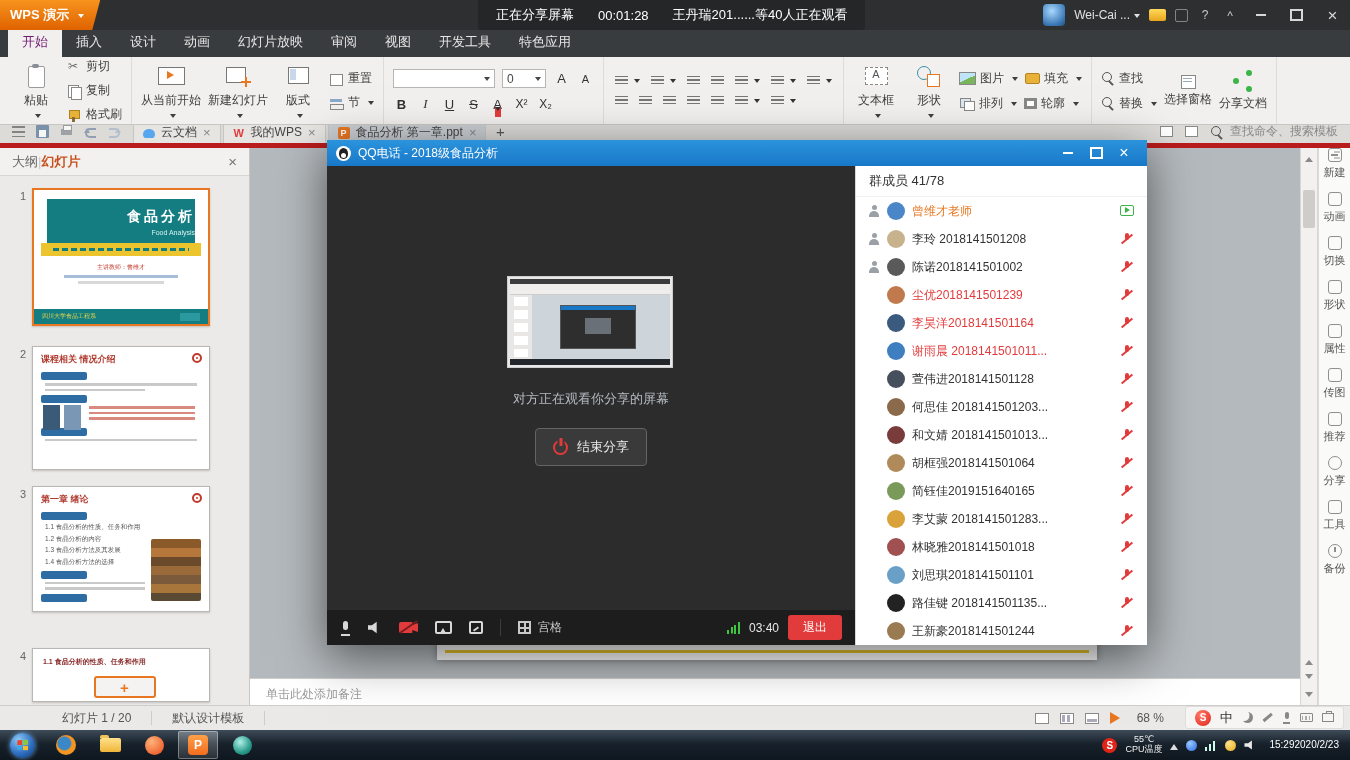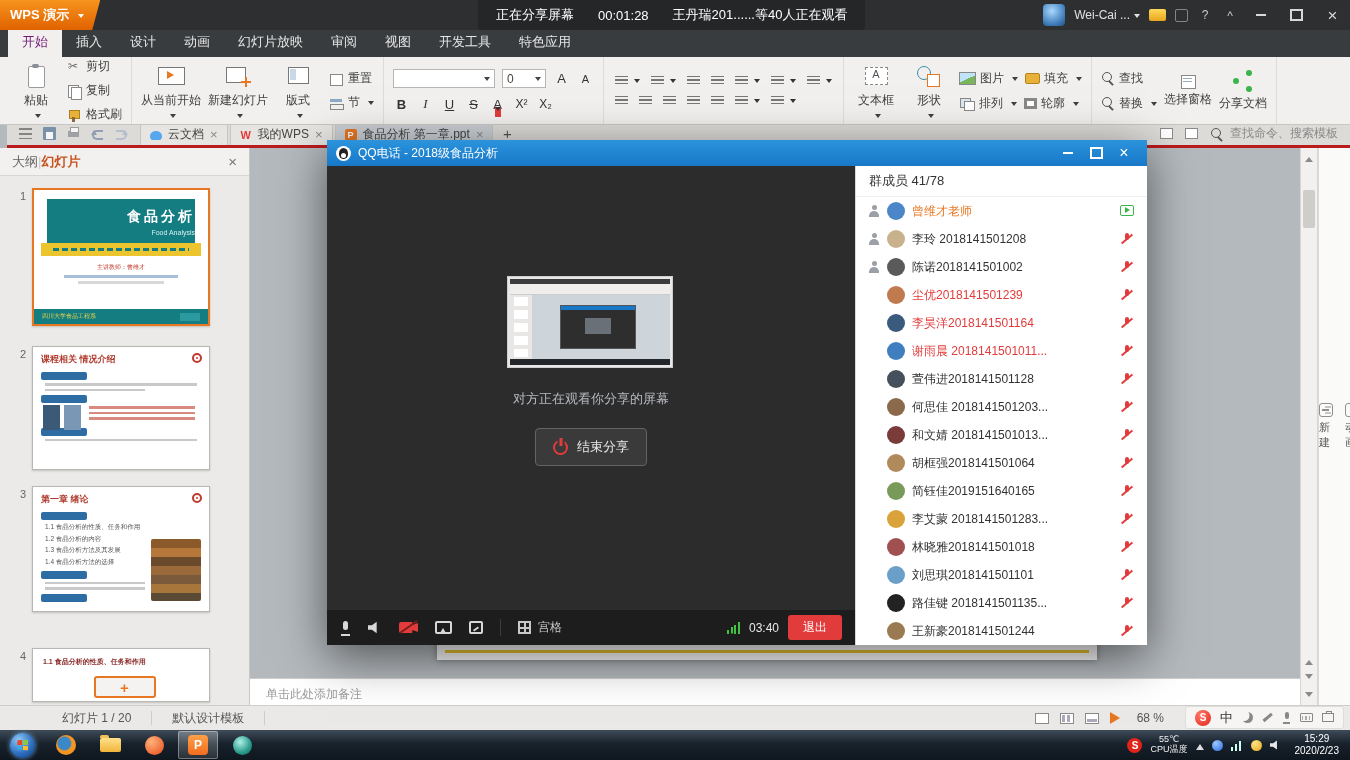--- a/index.html
+++ b/index.html
@@ -77,21 +77,21 @@
   .si-find{width:14px;height:14px;position:relative}
   .si-find::before{content:"";position:absolute;left:1px;top:1px;width:8px;height:8px;border:1.5px solid #555;border-radius:50%}
   .si-find::after{content:"";position:absolute;right:1px;bottom:1px;width:6px;height:1.8px;background:#555;transform:rotate(45deg)}
   .si-selpane::before{content:"";position:absolute;left:1px;top:1px;width:13px;height:12px;border:1px solid #888;background:#fff}
   .si-selpane::after{content:"";position:absolute;left:3px;top:4px;width:9px;height:6px;background:repeating-linear-gradient(to bottom,#9ab 0 1.2px,transparent 1.2px 3px)}
   .share-green{width:24px;height:22px;position:relative}
   .share-green::before{content:"";position:absolute;left:2px;top:8px;width:6px;height:6px;border-radius:50%;background:#3bb54a;box-shadow:13px -8px 0 #3bb54a,13px 8px 0 #3bb54a}
   .sup,.sub{font-size:12px;color:#333}
 
   
-  .doctabs{position:absolute;top:125px;left:7px;right:0;height:23px;background:#dddbd8;border-bottom:3px solid #b91c1c;display:flex;align-items:flex-end;z-index:27}
+  .doctabs{position:absolute;top:125px;left:0;right:0;height:23px;background:#dddbd8;border-bottom:5px solid #b91c1c;display:flex;align-items:flex-end;z-index:27}
   .qat{display:flex;align-items:center;gap:11px;padding:0 12px;height:23px}
   .qi{width:13px;height:13px;position:relative;opacity:.75}
   .qi-menu{background:repeating-linear-gradient(to bottom,#666 0 2px,transparent 2px 5px);height:11px}
   .qi-save::before{content:"";position:absolute;inset:0;background:#5a7a9a;border-radius:1px}
   .qi-save::after{content:"";position:absolute;left:3px;top:5px;width:7px;height:7px;background:#fff}
   .qi-print::before{content:"";position:absolute;left:1px;top:4px;width:11px;height:6px;background:#8a8f96}
   .qi-print::after{content:"";position:absolute;left:3px;top:0;width:7px;height:4px;background:#fff;border:1px solid #888}
   .qi-undo::after{content:"";position:absolute;left:1px;top:3px;width:9px;height:6px;border:2px solid #7a8aa8;border-right:none;border-radius:6px 0 0 6px}
   .qi-undo::before{content:"";position:absolute;left:0;top:0;border:3px solid transparent;border-bottom:5px solid #7a8aa8}
   .qi-redo::after{content:"";position:absolute;right:1px;top:3px;width:9px;height:6px;border:2px solid #a8b5c8;border-left:none;border-radius:0 6px 6px 0}
@@ -159,21 +159,21 @@
 
   
   .vscroll{position:absolute;left:1300px;top:148px;width:18px;bottom:55px;background:#f2f1f0;border-left:1px solid #d8d6d3;border-right:1px solid #d8d6d3;z-index:4}
   .vs-up{position:absolute;top:2px;left:0;right:0;height:14px;display:flex;justify-content:center;align-items:center}
   .arr-u{width:0;height:0;border:4px solid transparent;border-bottom:5px solid #8a8a8a}
   .arr-d{width:0;height:0;border:4px solid transparent;border-top:5px solid #8a8a8a}
   .vs-thumb{position:absolute;left:2px;right:2px;top:42px;height:38px;background:#cfcdca;border-radius:2px}
   .vs-bottom{position:absolute;left:0;right:0;bottom:4px;display:flex;flex-direction:column;align-items:center;gap:9px}
 
   
-  .rightbar{position:absolute;left:1318px;top:148px;width:32px;bottom:55px;background:#fafaf9;border-left:1px solid #dddbd8;display:flex;flex-direction:row;align-items:center;gap:12px;overflow:hidden;z-index:5}
+  .rightbar{position:absolute;left:1318px;top:148px;width:32px;bottom:55px;background:#fafaf9;border-left:1px solid #dddbd8;display:flex;flex-direction:column;align-items:center;gap:12px;overflow:hidden;z-index:5}
   .rb-item{display:flex;flex-direction:column;align-items:center;gap:3px;color:#555;font-size:11px}
   .rb-ic{width:14px;height:14px;border:1.5px solid #8f8f8f;border-radius:3px;position:relative}
   .rb-item[data-icon="new"] .rb-ic::after{content:"";position:absolute;left:2px;top:5px;width:7px;height:2px;background:#8f8f8f;box-shadow:2.5px -3px 0 -0.5px #8f8f8f,2.5px 3px 0 -0.5px #8f8f8f}
   .rb-item[data-icon="share"] .rb-ic{border-radius:50%}
   .rb-item[data-icon="backup"] .rb-ic{border-radius:50%}
   .rb-item[data-icon="backup"] .rb-ic::after{content:"";position:absolute;left:5px;top:2px;width:2px;height:5px;background:#8f8f8f}
 
   
   .qq{position:absolute;left:327px;top:140px;width:820px;height:505px;box-shadow:0 12px 44px rgba(0,0,0,.55);z-index:40;font-size:12px}
   .qq-title{height:26px;background:linear-gradient(#2b93dc,#1878c8);display:flex;align-items:center;padding:0 9px;gap:7px;color:#fff}
@@ -284,21 +284,21 @@
   .tray{margin-left:auto;display:flex;align-items:center;gap:8px;padding-right:6px;color:#fff}
   .tr-s{width:15px;height:15px;border-radius:50%;background:#e02418;display:flex;align-items:center;justify-content:center}
   .tr-s::after{content:"S";color:#fff;font-size:10px;font-weight:800}
   .tr-temp{display:flex;flex-direction:column;line-height:1.1;font-size:9px;color:#f0f0f0;text-align:center}
   .tr-up{width:0;height:0;border:4px solid transparent;border-bottom:6px solid #ddd}
   .tr-dot{width:11px;height:11px;border-radius:50%}
   .tr-dot.blue{background:radial-gradient(circle at 35% 30%,#9ac8ff,#2a6ae0)}
   .tr-dot.yellow{background:radial-gradient(circle at 35% 30%,#ffe28a,#e8a818)}
   .tr-sig{width:12px;height:11px;background:linear-gradient(#cfe,#cfe) left bottom/2px 4px no-repeat,linear-gradient(#cfe,#cfe) 40% bottom/2px 7px no-repeat,linear-gradient(#cfe,#cfe) 80% bottom/2px 10px no-repeat}
   .tr-vol{width:12px;height:11px;background:#e8e8e8;clip-path:polygon(0 35%,30% 35%,62% 8%,62% 92%,30% 65%,0 65%)}
-  .tr-clock{display:flex;flex-direction:column;align-items:center;line-height:1.2;font-size:10px;color:#fff;padding:0 5px}
+  .tr-clock{display:flex;align-items:center;line-height:1.2;font-size:10px;color:#fff;padding:0 5px}
 </style>
 </head>
 <body>
 
 <div id="screen">
 
   <div class="titlebar">
     <div class="wps-badge drop">
         <span>WPS 演示</span>
       </div>

